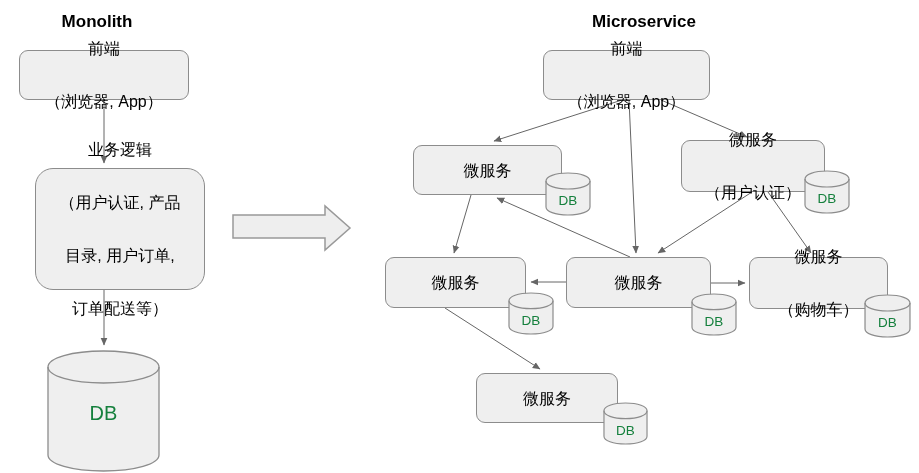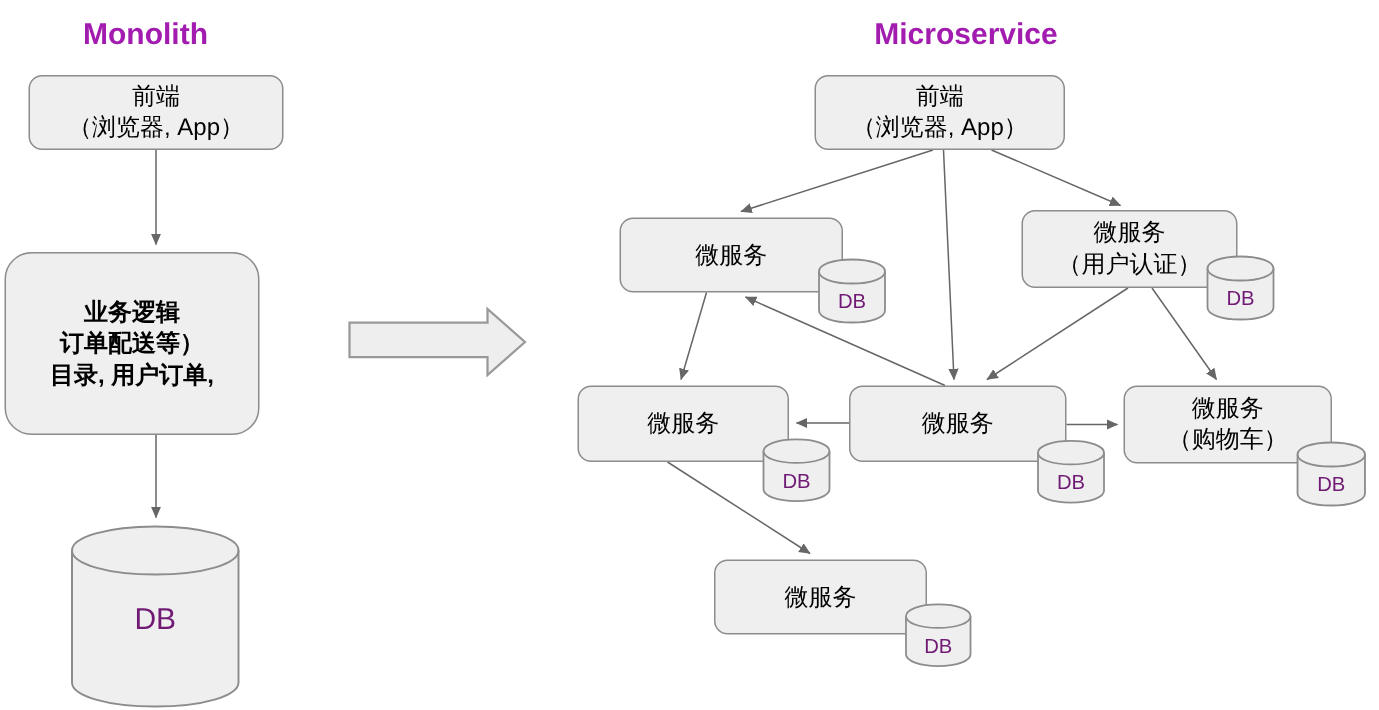--- a/index.html
+++ b/index.html
@@ -6,50 +6,51 @@
   body { font-family: "Liberation Sans", "DejaVu Sans", sans-serif; color: #000; }
   #canvas {
     position: relative;
     width: 919px;
     height: 473px;
     background: #ffffff;
     overflow: hidden;
   }
   .section-title {
     position: absolute;
-    font-size: 20px;
+    font-size: 17px;
     font-weight: bold;
     text-align: center;
-    color: #a21caf;
+    color: #000000;
   }
   .node {
     position: absolute;
     box-sizing: border-box;
     background: #efefef;
     border: 1px solid #8c8c8c;
     border-radius: 9px;
     display: flex;
     flex-direction: column;
     align-items: center;
     justify-content: center;
     text-align: center;
     font-size: 16px;
     line-height: 21px;
     color: #000;
+    gap: 32px;
   }
   .node.big-radius { border-radius: 18px; }
   .node .bline { display: block; white-space: nowrap; }
   #edges { position: absolute; left: 0; top: 0; }
   .cyl { position: absolute; }
   .cyl svg { position: absolute; left: 0; top: 0; }
   .cyl .db-label {
     position: absolute;
     width: 100%;
     text-align: center;
-    color: #701a75;
+    color: #15803d;
   }
   .cyl-small .db-label { top: 21px; font-size: 13.5px; }
   .cyl-big .db-label { top: 52px; font-size: 20px; }
 </style>
 </head>
 <body>
 
 <div id="canvas">
 
   <svg id="edges" width="919" height="473" viewBox="0 0 919 473">
@@ -77,24 +78,25 @@
   </svg>
 
   <div class="section-title" style="left:27px; top:12px; width:140px;">Monolith</div>
   <div class="section-title" style="left:574px; top:12px; width:140px;">Microservice</div>
 
   <div class="node" style="left:19px; top:50px; width:170px; height:50px;">
     <span class="bline">前端</span>
     <span class="bline">（浏览器, App）</span>
   </div>
 
-  <div class="node big-radius" style="left:3px; top:168px; width:170px; height:122px;font-weight:bold;">
+  <div class="node big-radius" style="left:35px; top:168px; width:170px; height:122px;">
     <span class="bline">业务逻辑</span>
+    <span class="bline">（用户认证, 产品</span>
+    <span class="bline">目录, 用户订单,</span>
     <span class="bline">订单配送等）</span>
-    <span class="bline">目录, 用户订单,</span>
   </div>
 
   <div class="cyl cyl-big" style="left:47px; top:350px; width:113px; height:122px;">
     <svg width="113" height="122" viewBox="0 0 113 122">
       <path d="M1 17 C1 8 25 1 56.5 1 C88 1 112 8 112 17 L112 105 C112 114 88 121 56.5 121 C25 121 1 114 1 105 Z" fill="#efefef" stroke="#8c8c8c" stroke-width="1.3"></path>
       <path d="M1 17 C1 26 25 33 56.5 33 C88 33 112 26 112 17" fill="none" stroke="#8c8c8c" stroke-width="1.3"></path>
     </svg>
     <div class="db-label">DB</div>
   </div>
 

